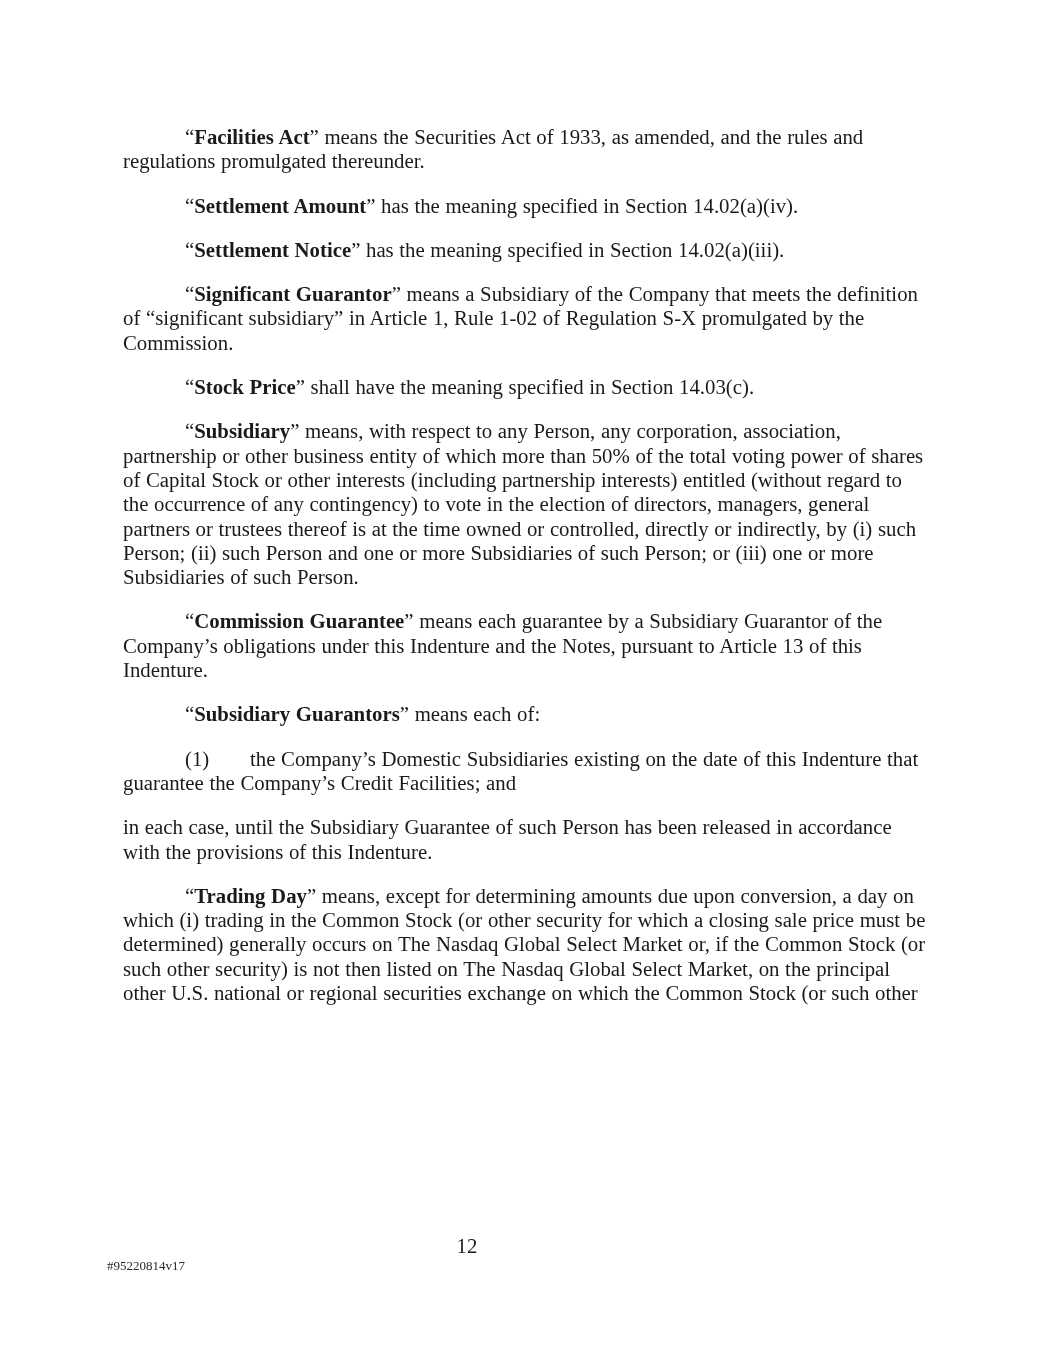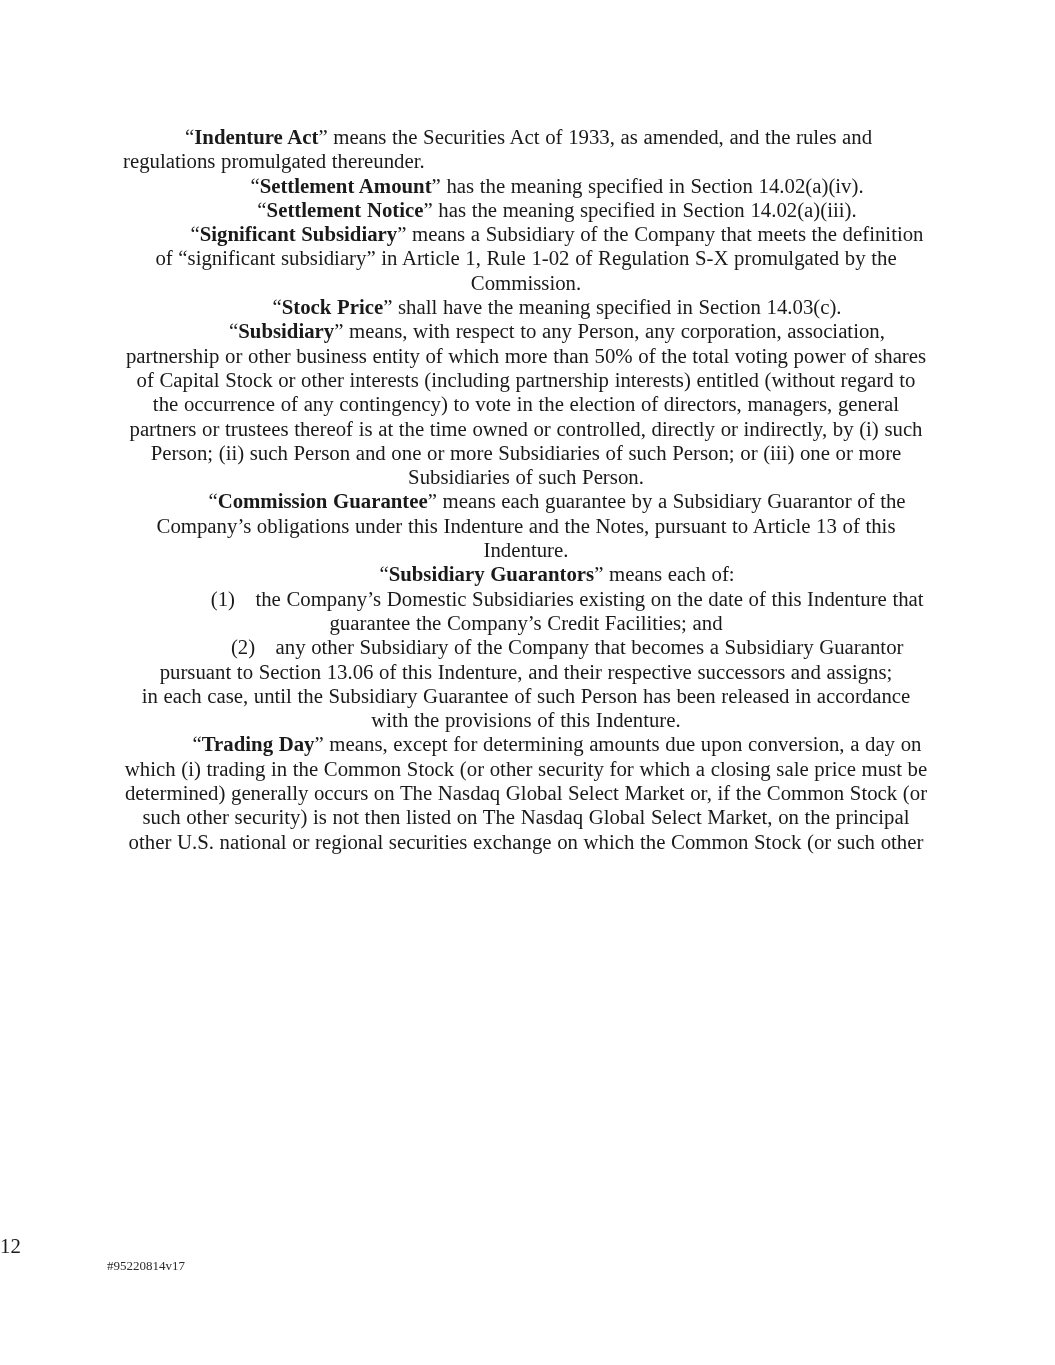--- a/index.html
+++ b/index.html
@@ -27,67 +27,67 @@
     width: 806px;
     font-size: 20.8px;
     line-height: 24.3px;
     text-align: left;
     word-spacing: 0.02em;
   }
   .content p.para {
     margin: 0;
   }
   .content p.para + p.para {
-    text-align: center;
+    margin-top: 20px;
   }
   p.definition, p.numbered {
     text-indent: 62px;
   }
   p.flush {
     text-indent: 0;
   }
   .b {
     font-weight: bold;
   }
   .num {
     display: inline-block;
     width: 65px;
     text-indent: 0;
   }
   .page-number {
     position: absolute;
     top: 1234px;
     left: 0;
     width: 934px;
+    text-align: center;
     font-size: 20.8px;
     line-height: 24.3px;
     color: #1a1a1a;
   }
   .doc-stamp {
     position: absolute;
     left: 107px;
     top: 1258px;
     font-size: 13px;
     line-height: 15px;
     color: #2a2a2a;
   }
 </style>
 </head>
 <body>
 
 <div class="page">
   <div class="content" id="doc-content">
-      <p class="para definition"><span>“</span><span class="b">Indenture Act</span><span>” means the Securities Act of 1933, as amended, and the rules and regulations promulgated thereunder.</span></p>
+      <p class="para definition"><span>“</span><span class="b">Facilities Act</span><span>” means the Securities Act of 1933, as amended, and the rules and regulations promulgated thereunder.</span></p>
       <p class="para definition"><span>“</span><span class="b">Settlement Amount</span><span>” has the meaning specified in Section 14.02(a)(iv).</span></p>
       <p class="para definition"><span>“</span><span class="b">Settlement Notice</span><span>” has the meaning specified in Section 14.02(a)(iii).</span></p>
-      <p class="para definition"><span>“</span><span class="b">Significant Subsidiary</span><span>” means a Subsidiary of the Company that meets the definition of “significant subsidiary” in Article 1, Rule 1-02 of Regulation S-X promulgated by the Commission.</span></p>
+      <p class="para definition"><span>“</span><span class="b">Significant Guarantor</span><span>” means a Subsidiary of the Company that meets the definition of “significant subsidiary” in Article 1, Rule 1-02 of Regulation S-X promulgated by the Commission.</span></p>
       <p class="para definition"><span>“</span><span class="b">Stock Price</span><span>” shall have the meaning specified in Section 14.03(c).</span></p>
       <p class="para definition"><span>“</span><span class="b">Subsidiary</span><span>” means, with respect to any Person, any corporation, association, partnership or other business entity of which more than 50% of the total voting power of shares of Capital Stock or other interests (including partnership interests) entitled (without regard to the occurrence of any contingency) to vote in the election of directors, managers, general partners or trustees thereof is at the time owned or controlled, directly or indirectly, by (i) such Person; (ii) such Person and one or more Subsidiaries of such Person; or (iii) one or more Subsidiaries of such Person.</span></p>
       <p class="para definition"><span>“</span><span class="b">Commission Guarantee</span><span>” means each guarantee by a Subsidiary Guarantor of the Company’s obligations under this Indenture and the Notes, pursuant to Article 13 of this Indenture.</span></p>
       <p class="para definition"><span>“</span><span class="b">Subsidiary Guarantors</span><span>” means each of:</span></p>
       <p class="para numbered"><span class="num">(1)</span><span>the Company’s Domestic Subsidiaries existing on the date of this Indenture that guarantee the Company’s Credit Facilities; and</span></p>
-      <p class="para numbered"><span class="num">(2)</span><span>any other Subsidiary of the Company that becomes a Subsidiary Guarantor pursuant to Section 13.06 of this Indenture, and their respective successors and assigns;</span></p>
       <p class="para flush"><span>in each case, until the Subsidiary Guarantee of such Person has been released in accordance with the provisions of this Indenture.</span></p>
       <p class="para definition"><span>“</span><span class="b">Trading Day</span><span>” means, except for determining amounts due upon conversion, a day on which (i) trading in the Common Stock (or other security for which a closing sale price must be determined) generally occurs on The Nasdaq Global Select Market or, if the Common Stock (or such other security) is not then listed on The Nasdaq Global Select Market, on the principal other U.S. national or regional securities exchange on which the Common Stock (or such other</span></p>
     </div>
   <div class="page-number">12</div>
   <div class="doc-stamp">#95220814v17</div>
 </div>
 
 </body></html>

